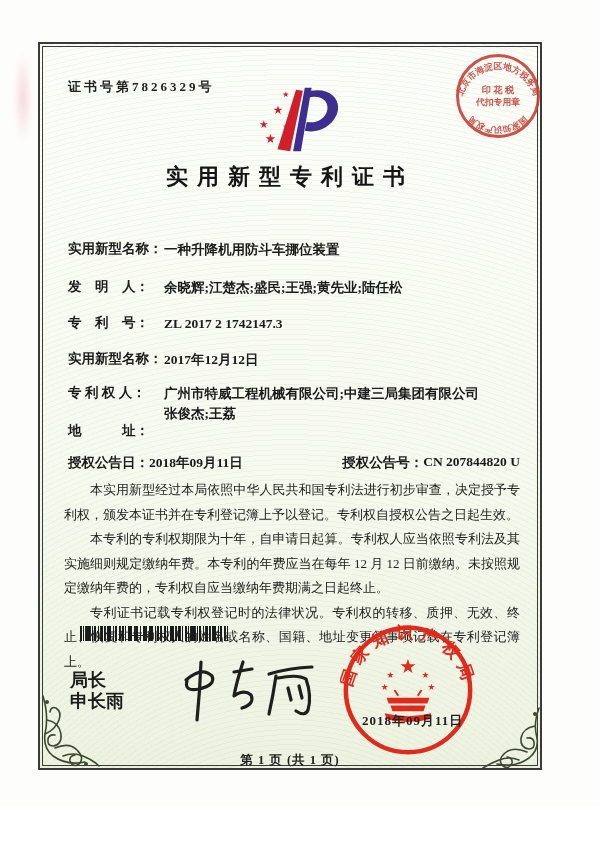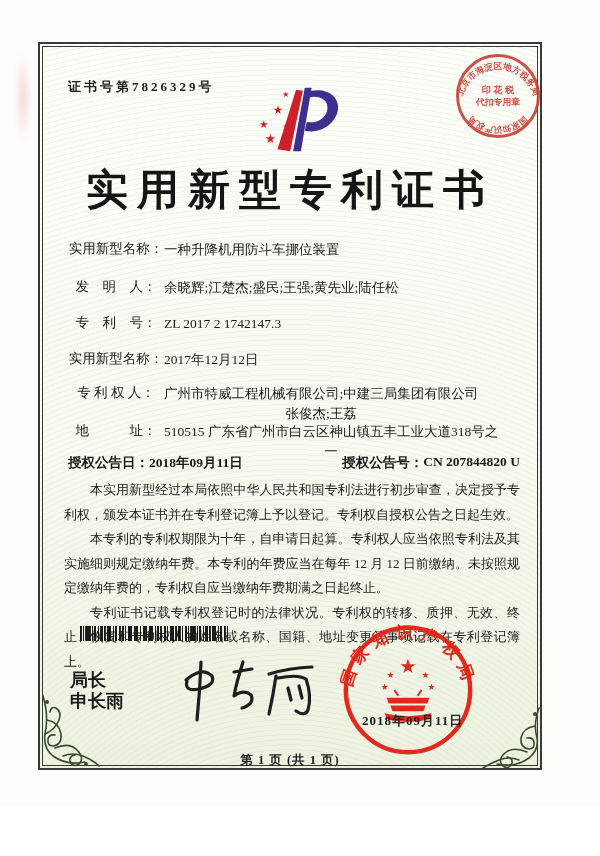--- a/index.html
+++ b/index.html
@@ -26,24 +26,24 @@
   }
   .cert-inner-frame{position:absolute;inset:2px;border:1px solid #3a3a36;pointer-events:none;}
   .cert-no{
     position:absolute;left:28px;top:34px;font-size:13px;font-weight:bold;color:#222;
     letter-spacing:3px;
   }
   .logo{position:absolute;left:212px;top:37px;width:90px;height:76px;}
   .tax-seal{position:absolute;left:414px;top:8px;width:88px;height:88px;opacity:.88;}
   .cert-title{
     position:absolute;left:0;top:118px;width:100%;text-align:center;
-    font-size:42px;font-weight:bold;color:#151515;letter-spacing:9px;
-  }
-  
-  .row{position:absolute;left:28px;right:26px;display:flex;font-size:13.5px;font-weight:normal;color:#1b1b1b;text-align:center;}
+    font-size:22px;font-weight:bold;color:#151515;letter-spacing:9px;
+  }
+  
+  .row{position:absolute;left:28px;right:26px;display:flex;font-size:13.5px;font-weight:bold;color:#1b1b1b;}
   .row .label{flex:0 0 96px;white-space:pre;}
   .row .value{white-space:pre-line;line-height:20px;}
   .grant-row{position:absolute;left:28px;right:20px;top:410px;display:flex;font-size:13.5px;font-weight:bold;color:#1b1b1b;justify-content:space-between;}
   .grant-cell{display:flex;}
   .grant-cell.left{flex:0 0 266px;}
   
   .paras{position:absolute;left:24px;right:20px;top:434px;color:#222;}
   .paras p{
     margin:0;text-indent:2em;font-size:13px;line-height:24.5px;
     text-align:justify;font-weight:500;
@@ -128,22 +128,20 @@
       <span class="label">实用新型名称：</span>
       <span class="value">2017年12月12日</span>
     </div>
     <div class="row" style="top:340px">
       <span class="label">专 利 权 人：</span>
       <span class="value">广州市特威工程机械有限公司;中建三局集团有限公司
 张俊杰;王荔</span>
     </div>
     <div class="row" style="top:378px">
       <span class="label">地　　　址：</span>
-      <span class="value">510515 广东省广州市白云区神山镇五丰工业大道318号之
-一</span>
     </div>
 
     <div class="grant-row">
       <span class="grant-cell left">
         <span class="label">授权公告日：</span>
         <span>2018年09月11日</span>
       </span>
       <span class="grant-cell">
         <span class="label">授权公告号：</span>
         <span>CN 207844820 U</span>

